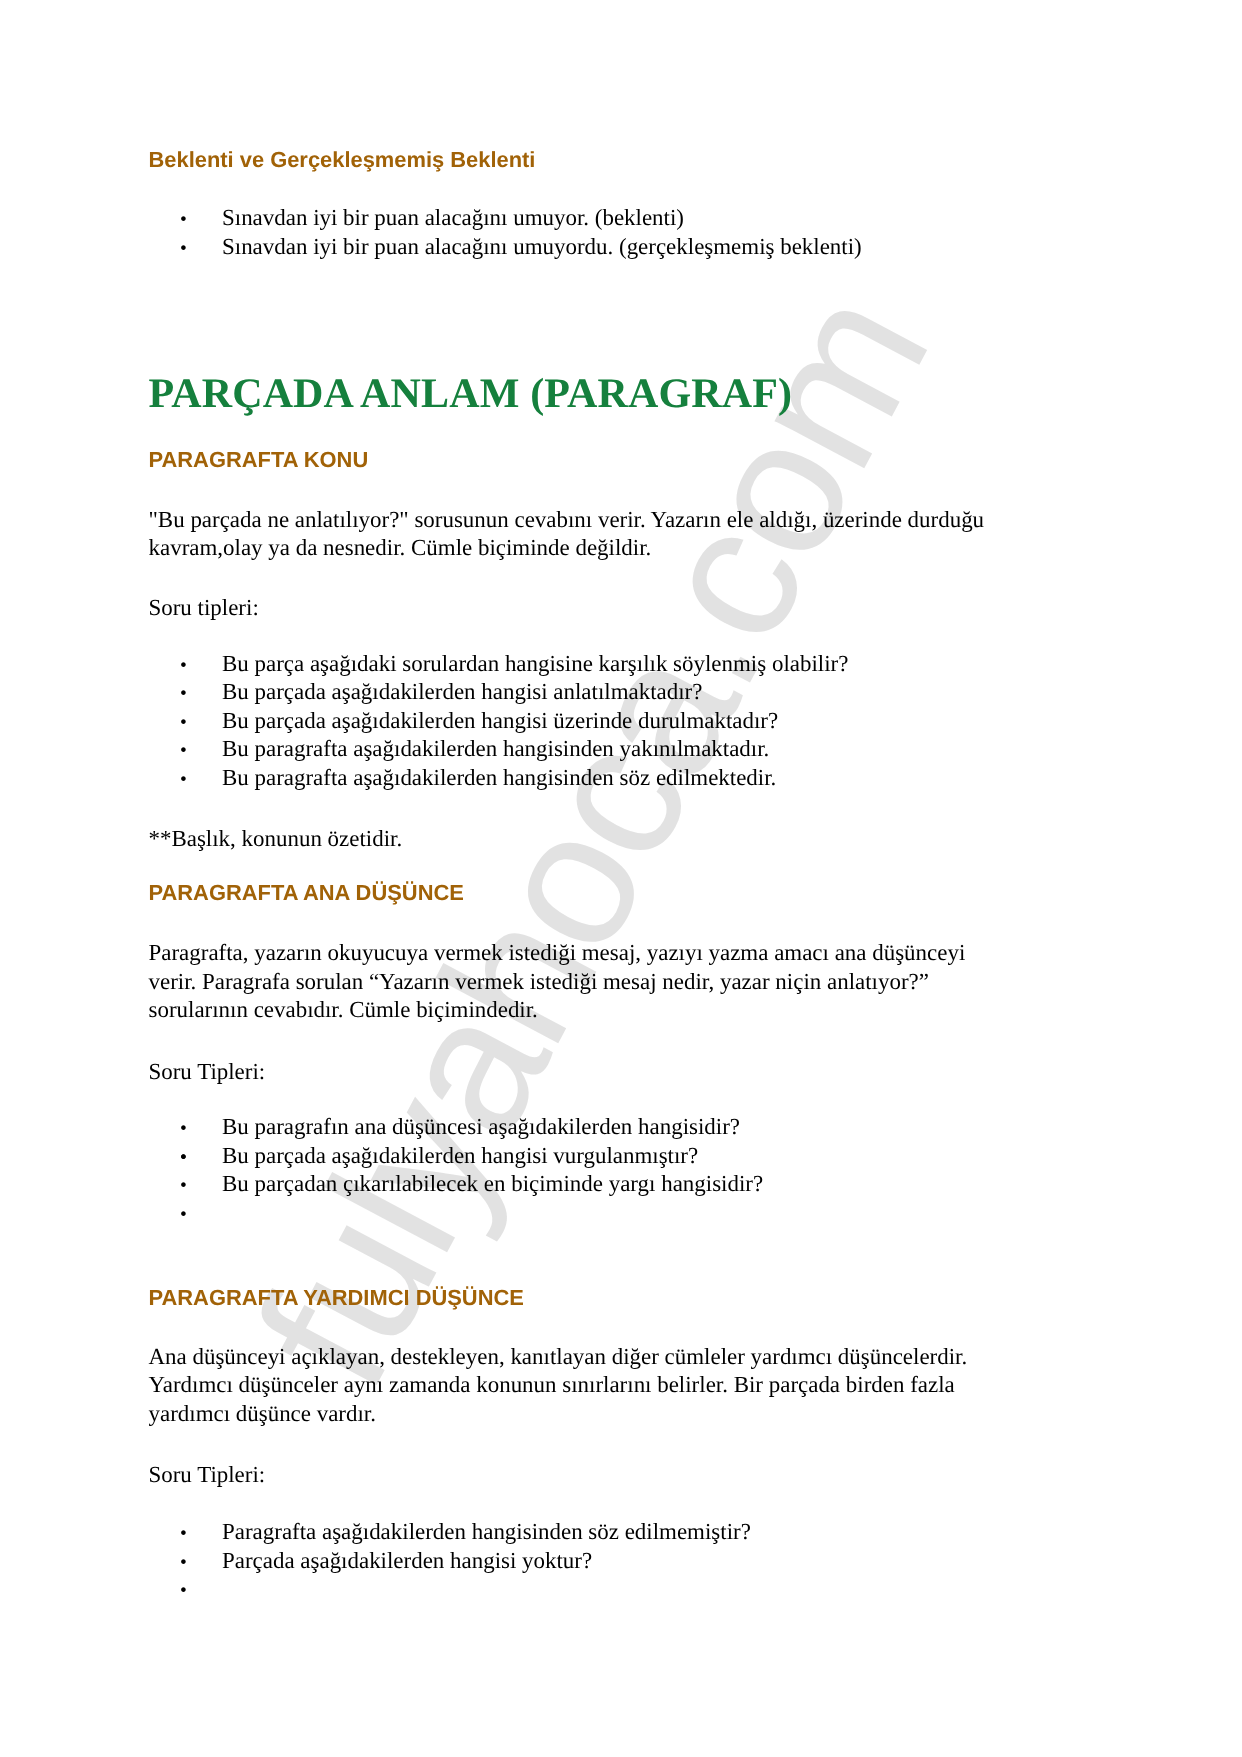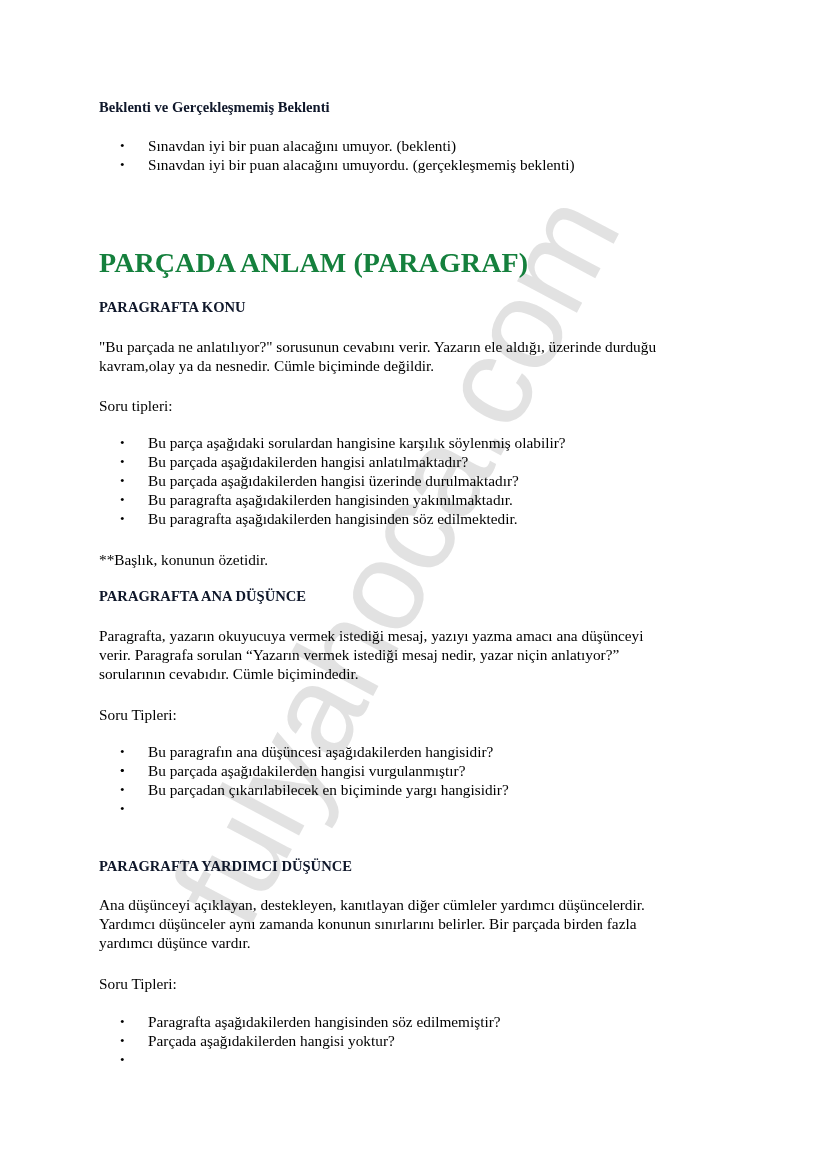--- a/index.html
+++ b/index.html
@@ -4,22 +4,22 @@
   <style>
     html, body { margin: 0; padding: 0; background: #ffffff; }
     body {
       width: 828px; height: 1171px; position: relative; overflow: hidden;
       font-family: "Liberation Serif", "DejaVu Serif", serif;
       color: #000000;
     }
     .page { position: absolute; left: 99px; top: 0; width: 640px; }
     .h-small {
       position: absolute; left: 0; margin: 0;
-      font-family: Liberation Serif, serif; font-weight: bold;
-      color: #0f172a; font-size: 14.6px; white-space: nowrap;
+      font-family: Liberation Sans, sans-serif; font-weight: bold;
+      color: #a16207; font-size: 14.6px; white-space: nowrap;
     }
     .h-big {
       position: absolute; left: 0; margin: 0;
       font-family: "Liberation Serif", serif; font-weight: bold;
       color: #15803d; font-size: 28px; white-space: nowrap; letter-spacing: 0.1px;
     }
     .para {
       position: absolute; left: 0; margin: 0; width: 640px;
       font-size: 15.3px; line-height: 19px;
     }

